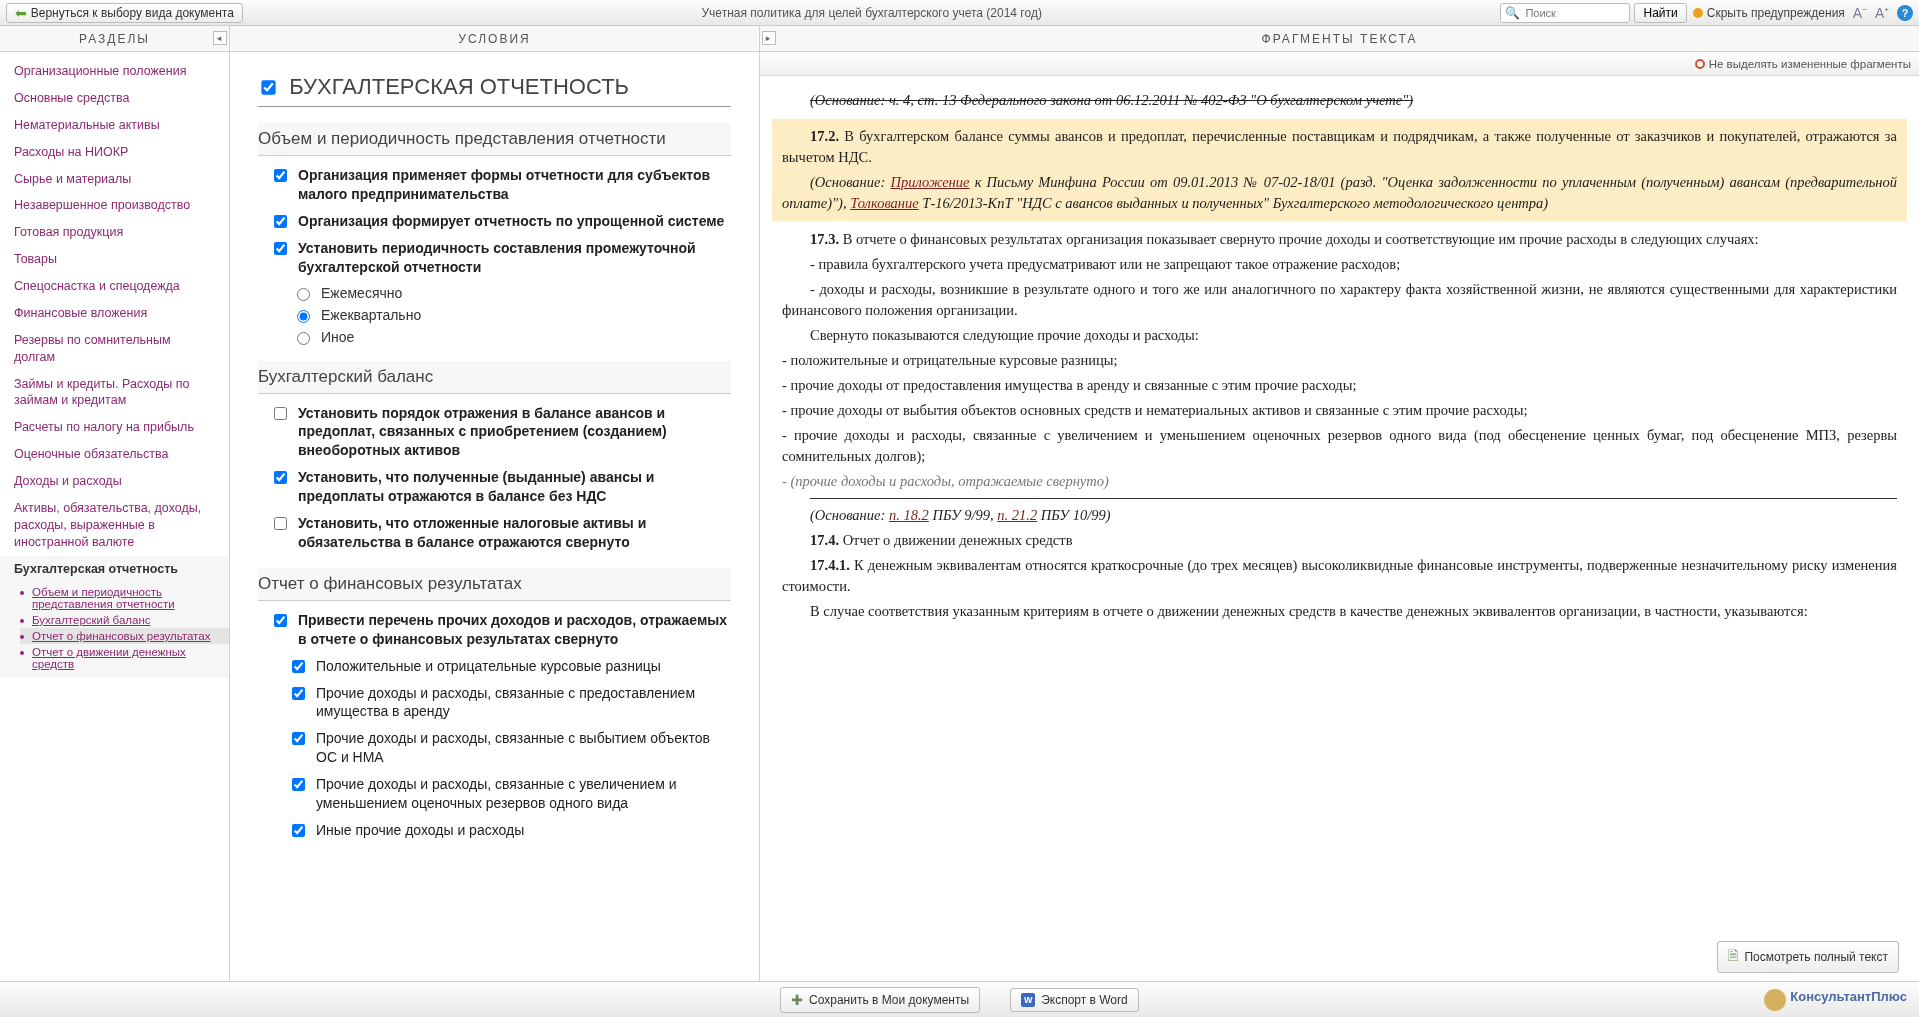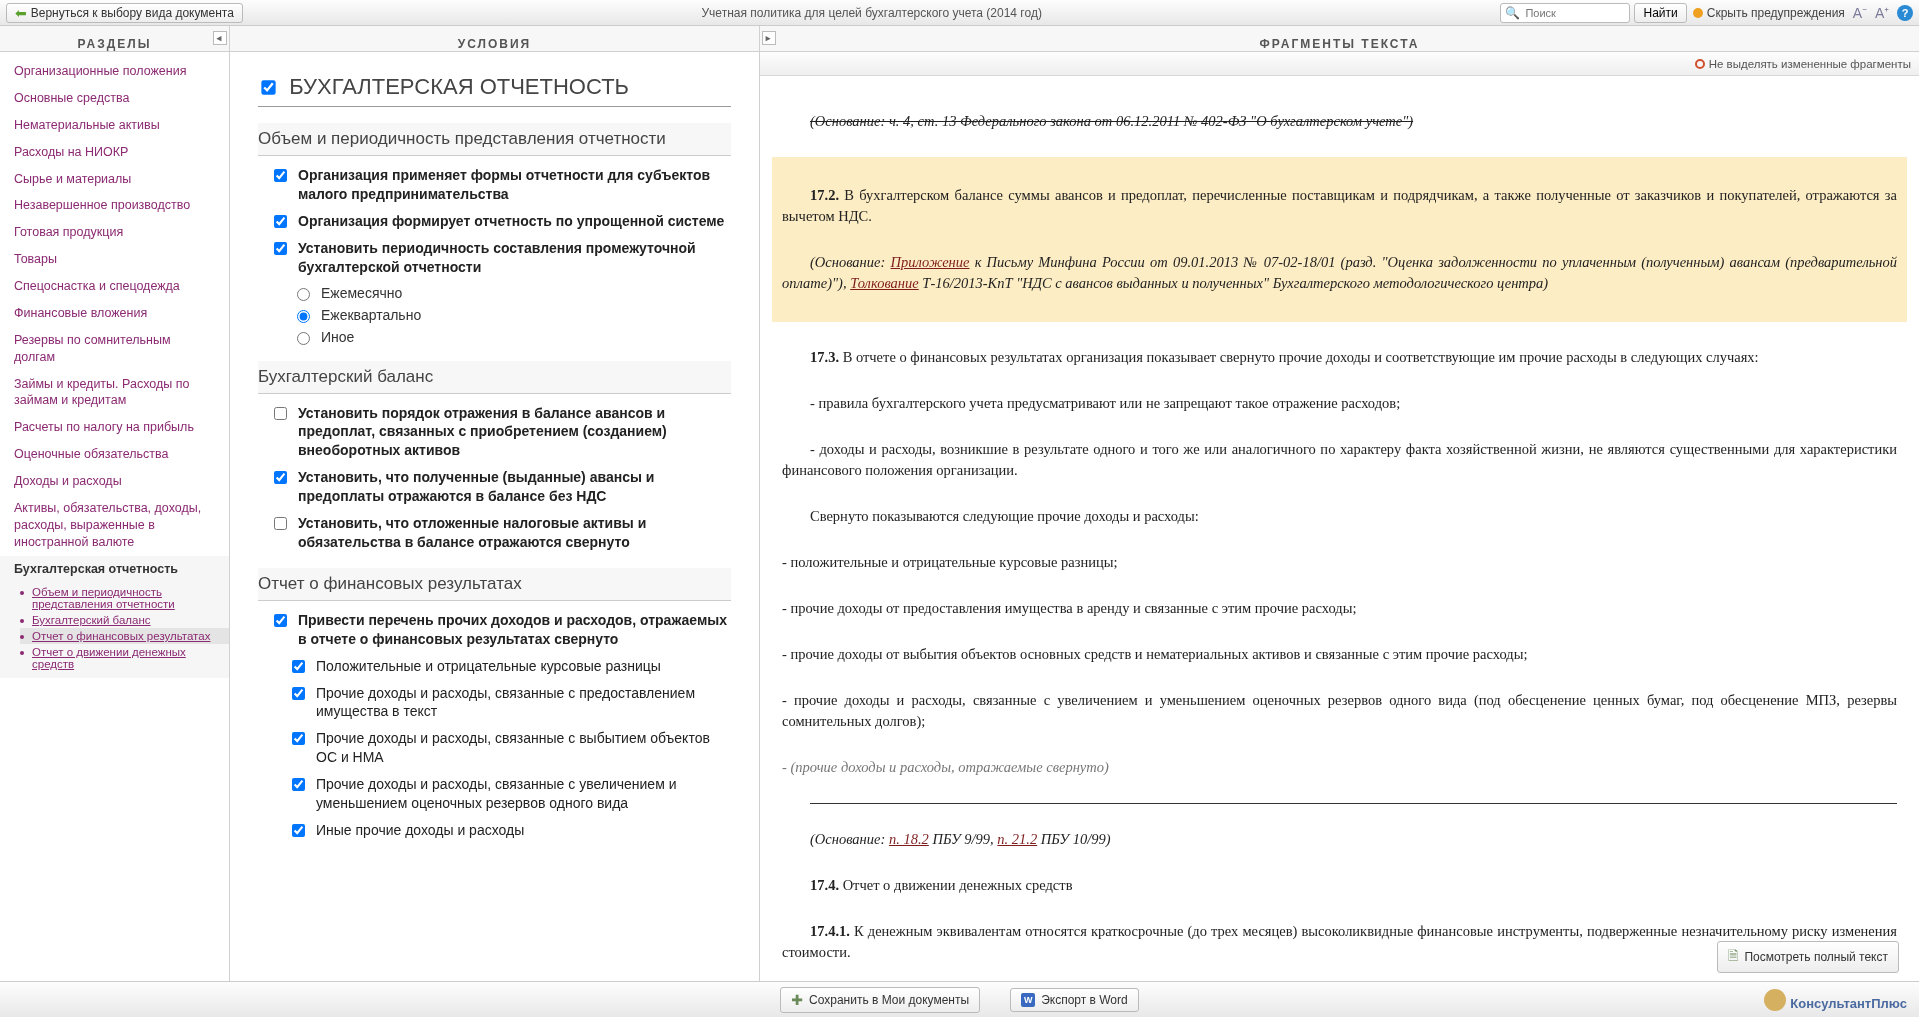--- a/index.html
+++ b/index.html
@@ -16,21 +16,21 @@
   .search-box input{border:none;outline:none;font-size:11px;width:95px;}
   .small-btn{background:linear-gradient(#fff,#ededed);border:1px solid #bbb;border-radius:3px;padding:2px 8px;cursor:pointer;font-size:12px;}
   .warn-btn{display:flex;align-items:center;gap:4px;margin-left:6px;cursor:pointer;color:#444;}
   .warn-btn .dot{width:10px;height:10px;background:#f0a020;border-radius:50%;display:inline-block;}
   .top-icons{display:flex;gap:8px;margin-left:8px;align-items:center;color:#7a7a9a;font-size:14px;}
   .top-icons span{cursor:pointer;}
   .help-circle{width:16px;height:16px;border-radius:50%;background:#2a8ad4;color:#fff;display:inline-flex;align-items:center;justify-content:center;font-size:11px;font-weight:bold;}
 
   
   .headers{height:26px;display:flex;border-bottom:1px solid #d0d0d0;background:#f7f7f7;}
-  .headers .hcol{display:flex;align-items:flex-end;justify-content:center;font-size:12px;letter-spacing:2px;color:#555;font-weight:bold;position:relative;}
+  .headers .hcol{display:flex;align-items:center;justify-content:center;font-size:12px;letter-spacing:2px;color:#555;font-weight:normal;position:relative;}
   .hcol.left{width:230px;border-right:1px solid #d0d0d0;}
   .hcol.mid{width:530px;border-right:1px solid #d0d0d0;}
   .hcol.right{flex:1;}
   .collapse{position:absolute;width:14px;height:14px;border:1px solid #bbb;background:#fff;display:flex;align-items:center;justify-content:center;font-size:9px;color:#666;cursor:pointer;}
   .collapse.l{right:2px;top:5px;}
   .collapse.r{left:2px;top:5px;}
 
   
   .main{display:flex;height:calc(100% - 26px - 26px - 36px);justify-content:space-between;}
 
@@ -54,35 +54,35 @@
   .opt label{line-height:1.35;}
   .radio-group{margin-left:34px;}
   .radio-opt{display:flex;align-items:center;gap:8px;margin:6px 0;font-size:14px;}
   .sub-check{margin-left:30px;}
 
   
   .fragments{flex:1;background:#fff;position:relative;display:flex;flex-direction:column;}
   .frag-toolbar{height:24px;background:linear-gradient(#fdfdfd,#efefef);border-bottom:1px solid #d8d8d8;display:flex;justify-content:flex-end;align-items:center;padding:0 8px;font-size:11.5px;color:#555;}
   .frag-toolbar .rad{width:10px;height:10px;border:2px solid #d05030;border-radius:50%;margin-right:4px;}
   .frag-body{flex:1;overflow-y:auto;padding:10px 22px 40px;font-family:Georgia,'Times New Roman',serif;font-size:14.5px;line-height:1.45;color:#222;}
-  .frag-body p{margin:25px 0;text-align:justify;}
+  .frag-body p{margin:4px 0;text-align:justify;}
   .frag-body .ital{font-style:italic;}
   .frag-body .cut{text-decoration:line-through;font-style:italic;}
   .highlight{background:#fdedc4;padding:3px 10px;margin:8px -10px;}
   .frag-body .num{font-weight:bold;}
   .indent{text-indent:28px;}
   .hr-thin{border:none;border-top:1px solid #333;margin:6px 0 6px 28px;width:calc(100% - 28px);}
   .gray-ital{color:#777;font-style:italic;}
   .right-float-btn{position:absolute;bottom:8px;right:20px;}
   .doc-btn{display:inline-flex;align-items:center;gap:6px;background:linear-gradient(#fff,#ededed);border:1px solid #bbb;border-radius:3px;padding:4px 10px;cursor:pointer;font-size:12px;}
   .doc-btn .ic{color:#6a8a5a;font-size:13px;}
 
   
   .bottombar{height:36px;background:linear-gradient(#fdfdfd,#e8e8e8);border-top:1px solid #ccc;display:flex;align-items:center;justify-content:center;gap:30px;position:relative;}
-  .logo{position:absolute;right:12px;display:flex;align-items:flex-end;gap:4px;color:#4a6aa0;font-weight:bold;font-size:13px;}
+  .logo{position:absolute;right:12px;display:flex;align-items:flex-start;gap:4px;color:#4a6aa0;font-weight:bold;font-size:13px;}
   .logo .circ{width:22px;height:22px;border-radius:50%;background:#d4b060;display:inline-block;position:relative;}
   .word-ic{width:14px;height:14px;background:#3a6ac0;color:#fff;display:inline-flex;align-items:center;justify-content:center;font-size:9px;font-weight:bold;border-radius:2px;}
   .save-ic{color:#6a8a5a;font-size:14px;}
 </style>
 </head>
 <body>
 
 <div class="topbar">
   <div class="back-btn">
     <span class="back-arrow">⬅</span>
@@ -197,21 +197,21 @@
     <div class="opt bold">
       <input type="checkbox" checked="" style="">
       <label>Привести перечень прочих доходов и расходов, отражаемых в отчете о финансовых результатах свернуто</label>
     </div>
     <div class="opt sub-check">
       <input type="checkbox" checked="" style="">
       <label>Положительные и отрицательные курсовые разницы</label>
     </div>
     <div class="opt sub-check">
       <input type="checkbox" checked="" style="">
-      <label>Прочие доходы и расходы, связанные с предоставлением имущества в текст</label>
+      <label>Прочие доходы и расходы, связанные с предоставлением имущества в аренду</label>
     </div>
     <div class="opt sub-check">
       <input type="checkbox" checked="" style="">
       <label>Прочие доходы и расходы, связанные с выбытием объектов ОС и НМА</label>
     </div>
     <div class="opt sub-check">
       <input type="checkbox" checked="" style="">
       <label>Прочие доходы и расходы, связанные с увеличением и уменьшением оценочных резервов одного вида</label>
     </div>
     <div class="opt sub-check">

